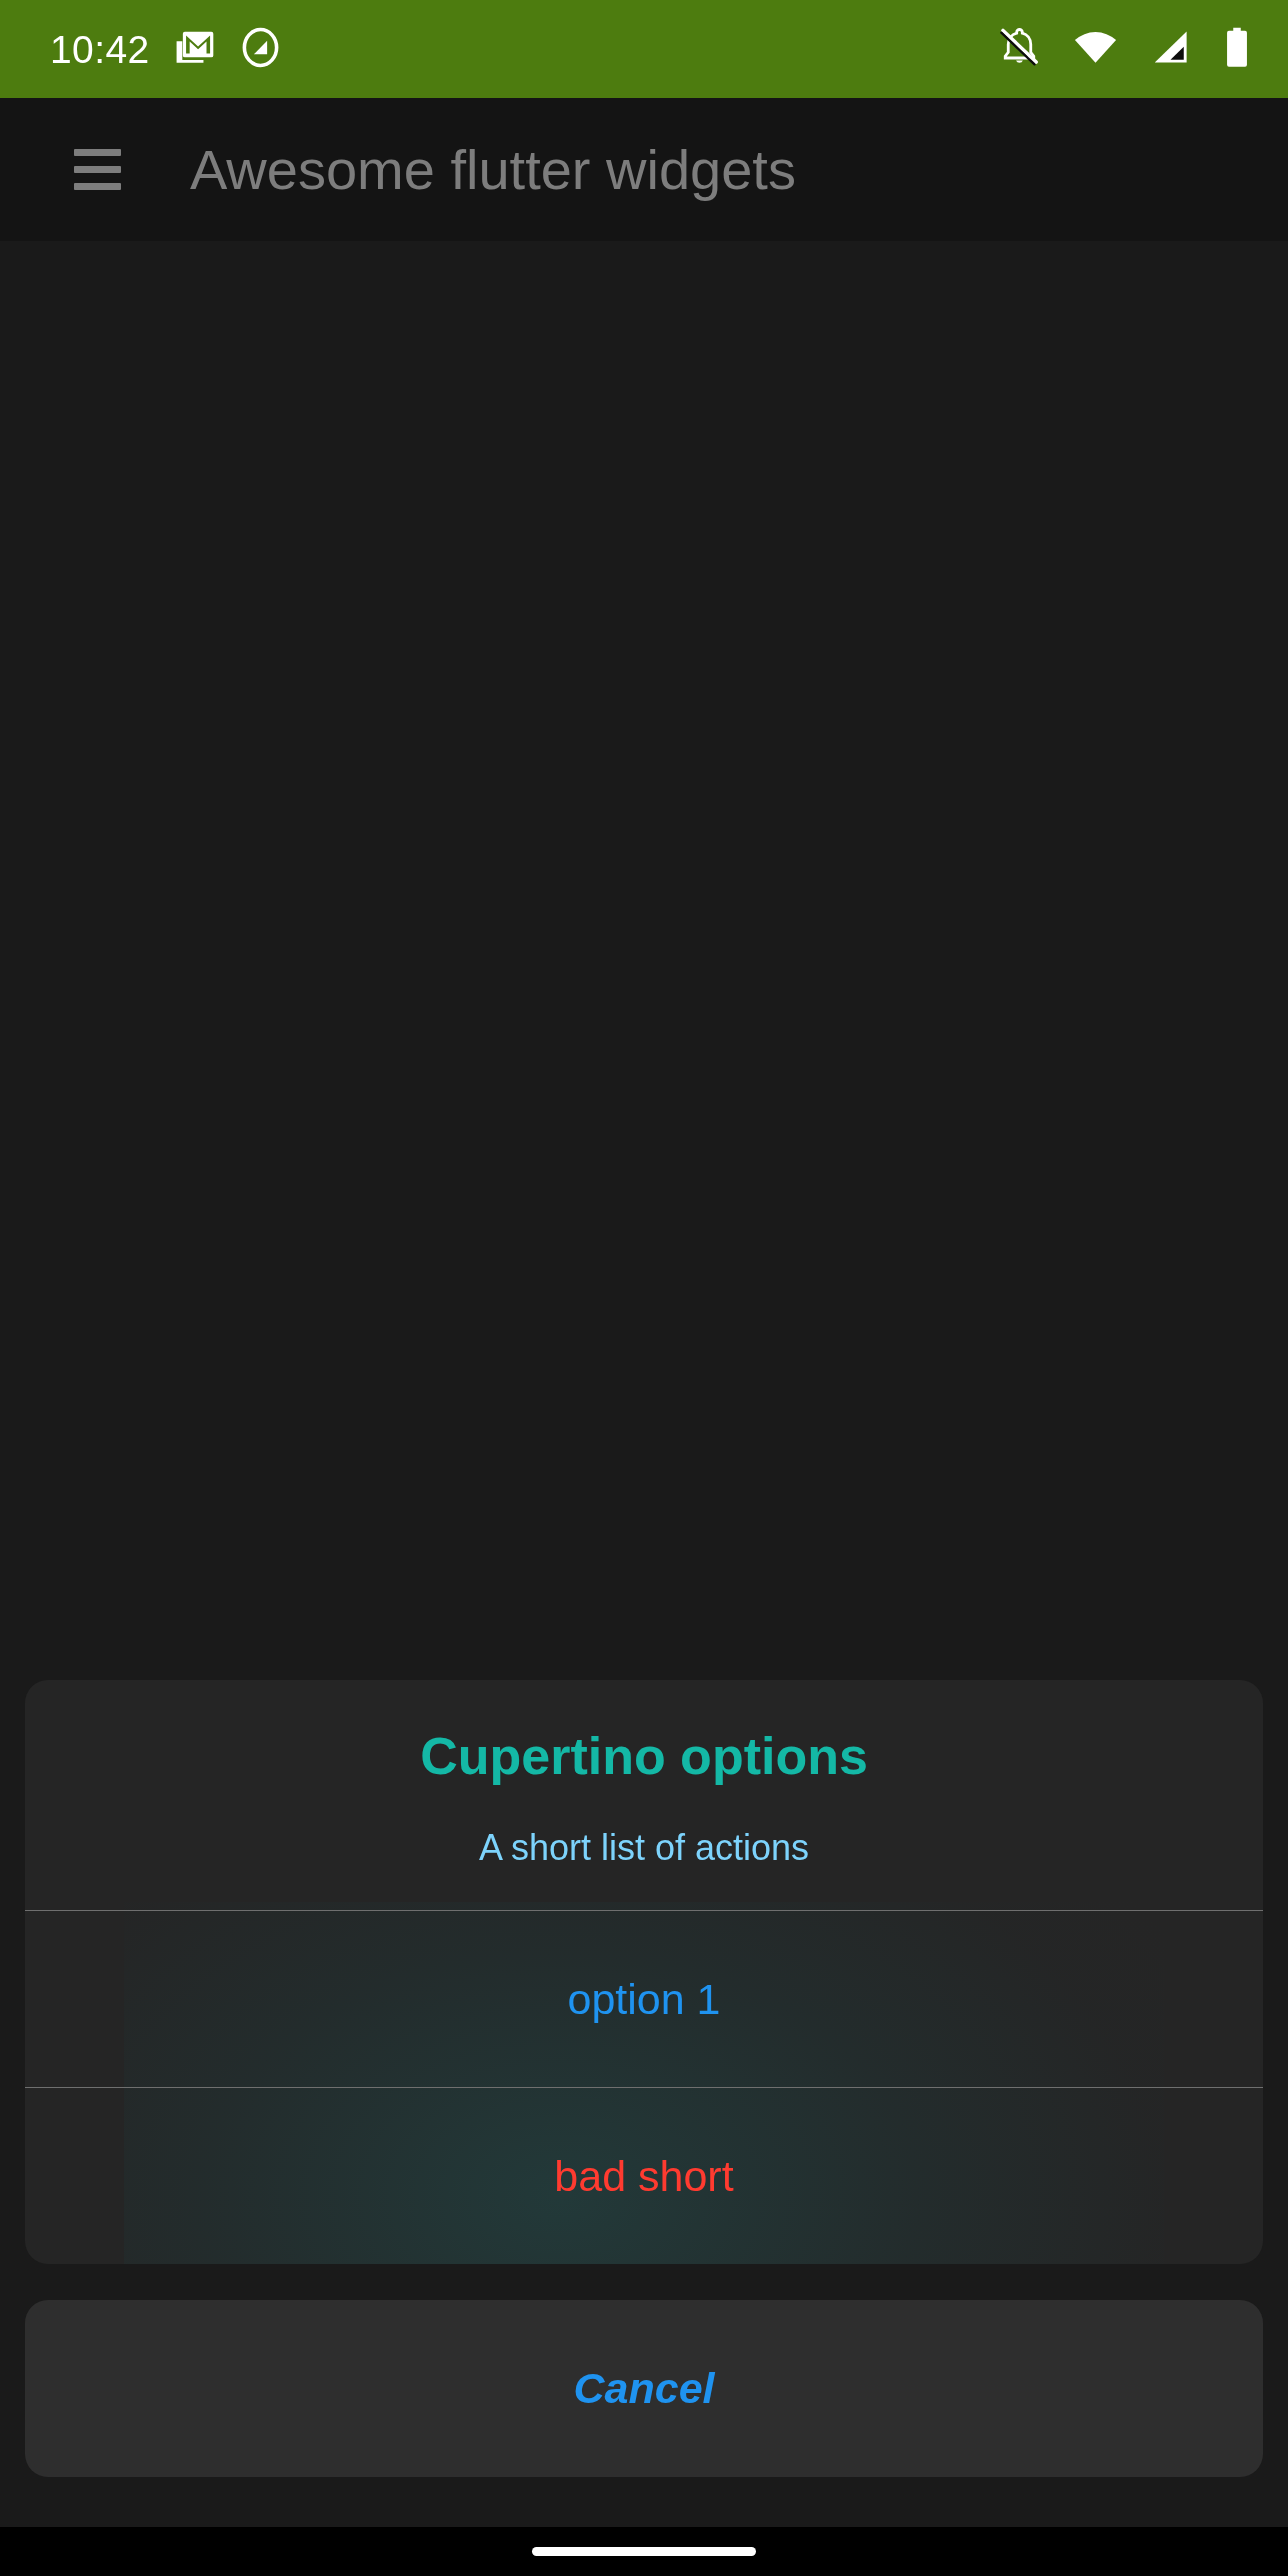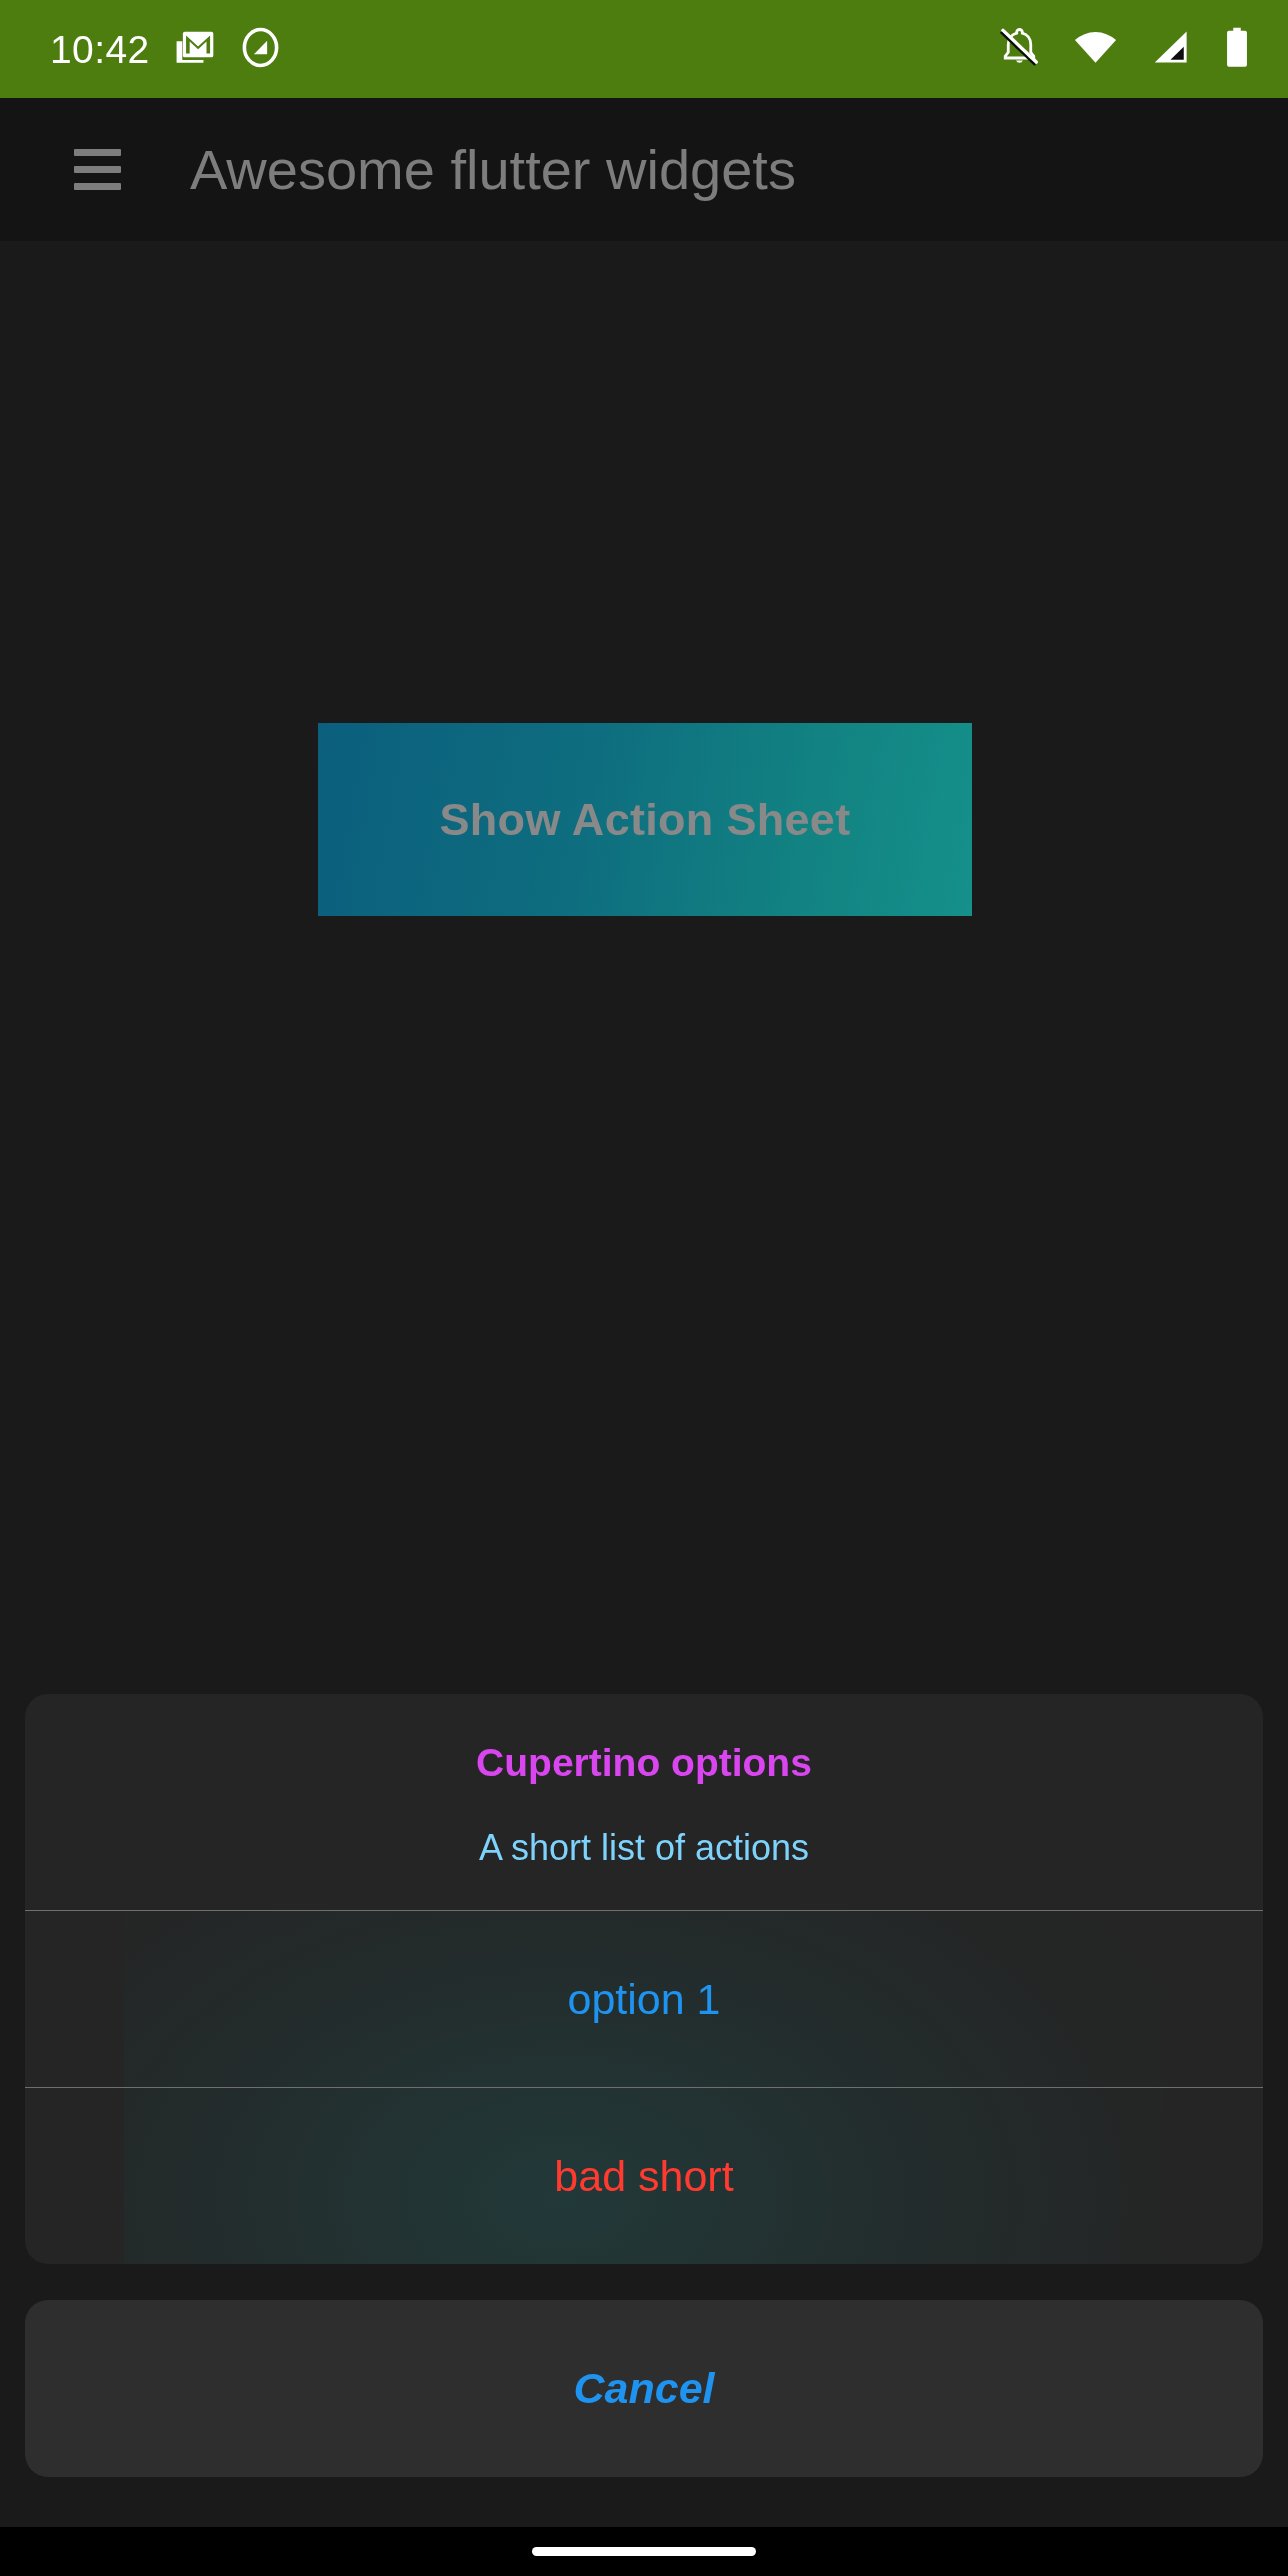--- a/index.html
+++ b/index.html
@@ -142,22 +142,22 @@
     pointer-events: none;
     background: radial-gradient(ellipse at 42% 42%, rgba(28,104,104,0.30) 0%, rgba(25,78,80,0.17) 42%, rgba(24,48,52,0.05) 70%, rgba(0,0,0,0) 85%);
   }
   .sheet > * { position: relative; z-index: 1; }
 
   .sheet-header {
     padding: 47px 72px 41px 72px;
     text-align: center;
   }
   .sheet-title {
-    color: #d946ef;
-    font-size: 39px;
+    color: #14b8a6;
+    font-size: 52px;
     font-weight: bold;
     line-height: 1.12;
     margin: 0 0 41px 0;
   }
   .sheet-message {
     color: #7dd3fc;
     font-size: 36px;
     line-height: 1.2;
     margin: 0;
   }
@@ -281,21 +281,20 @@
     <div class="menu-button">
       <i></i>
       <i></i>
       <i></i>
     </div>
     <div class="app-title">Awesome flutter widgets</div>
   </div>
 
   <div class="content">
 
-    <button class="action-button">Show Action Sheet</button>
 
     <div class="sheet-wrap">
       <div class="sheet">
         <div class="sheet-header">
           <div class="sheet-title">Cupertino options</div>
           <div class="sheet-message">A short list of actions</div>
         </div>
         <button class="sheet-action">option 1</button>
         <button class="sheet-action destructive">bad short</button>
       </div>

